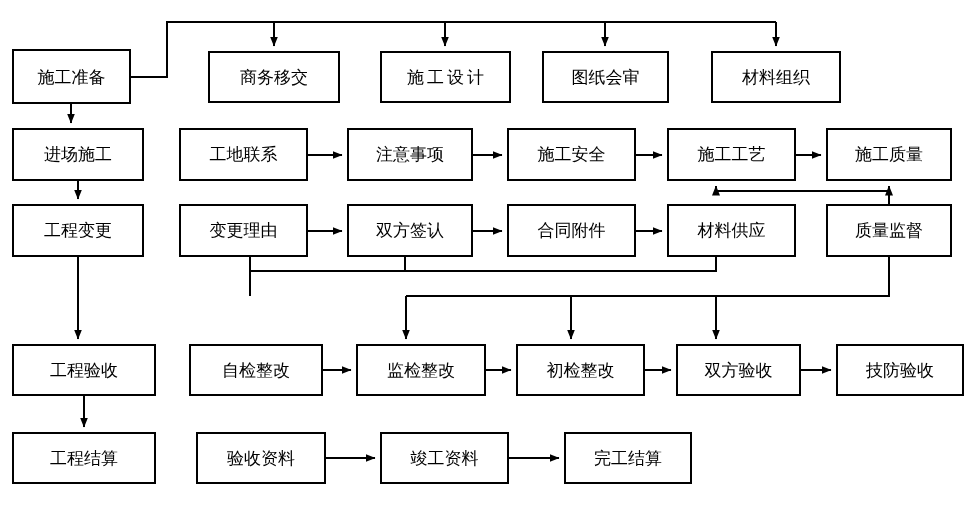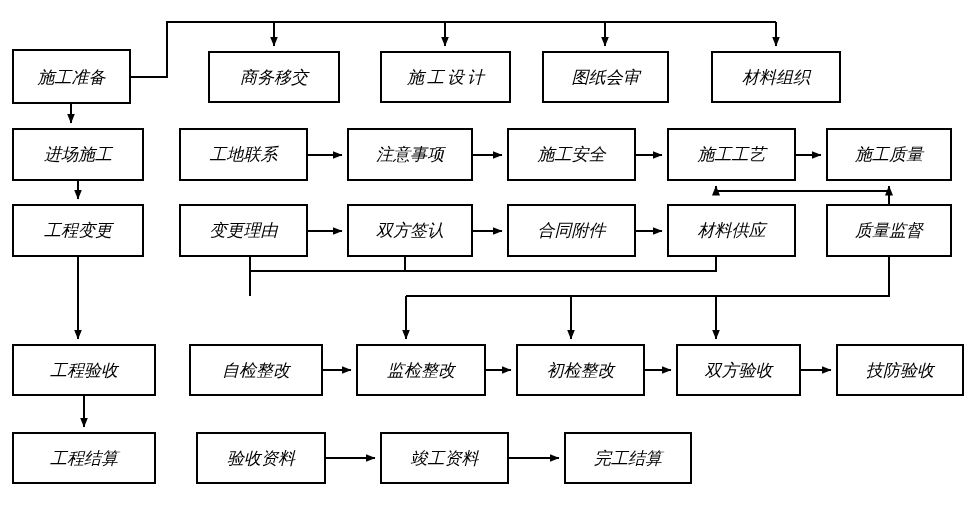--- a/index.html
+++ b/index.html
@@ -11,21 +11,20 @@
     width: 974px;
     height: 518px;
     font-family: "DejaVu Sans", "Liberation Sans", sans-serif;
     overflow: hidden;
   }
   #flowchart-root {
     position: relative;
     width: 974px;
     height: 518px;
     background: #ffffff;
-    font-style: italic;
   }
   svg.diagram {
     position: absolute;
     top: 0;
     left: 0;
     width: 974px;
     height: 518px;
   }
   .node-rect {
     fill: #ffffff;

